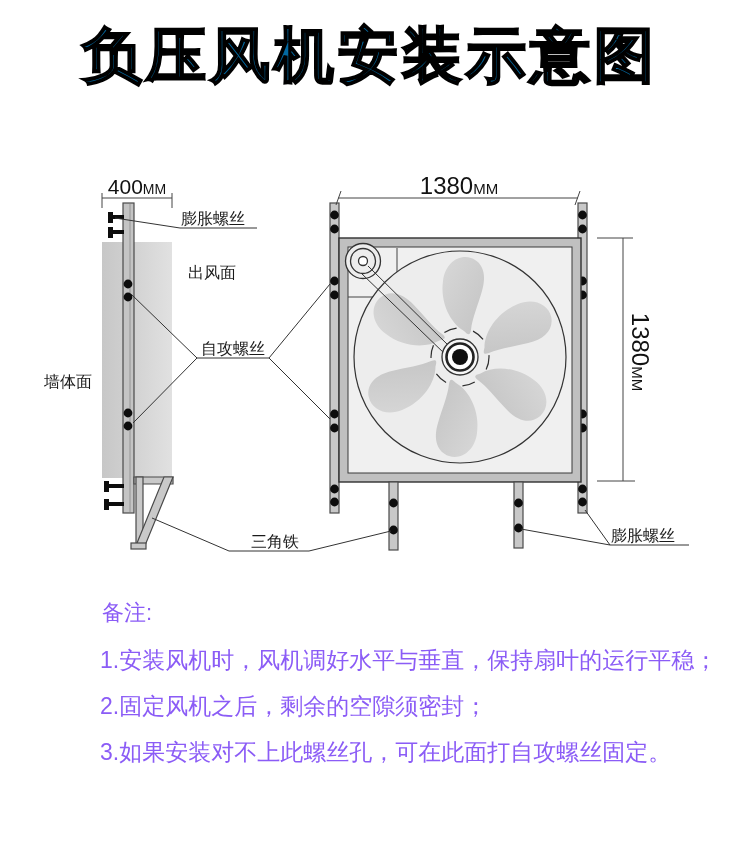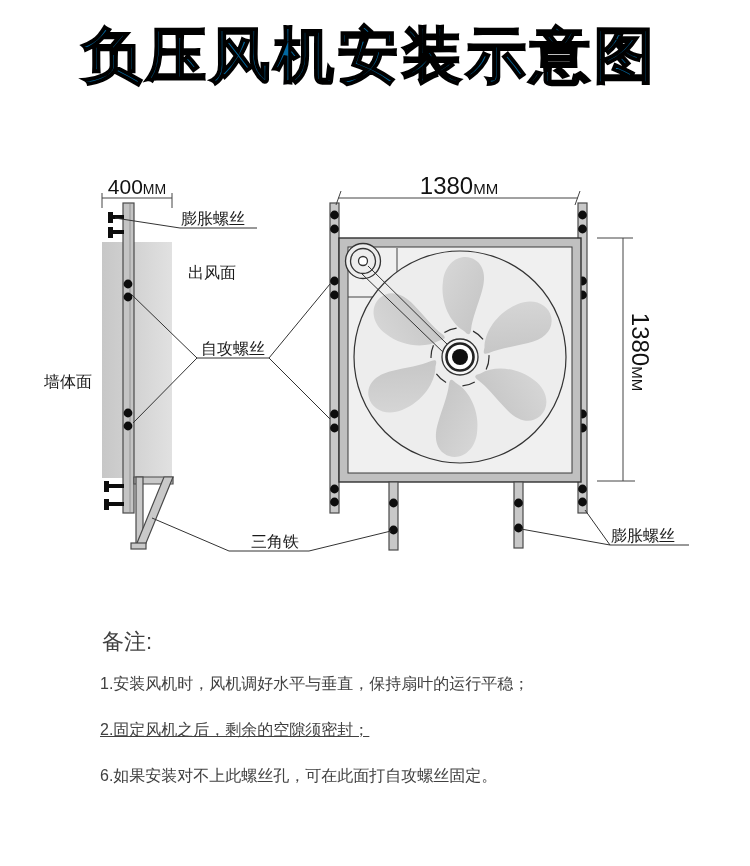--- a/index.html
+++ b/index.html
@@ -16,25 +16,25 @@
   svg{position:absolute;left:0;top:160px;}
   svg text{font-family:"Liberation Sans","DejaVu Sans",sans-serif;fill:#1a1a1a;}
   .lbl{font-size:16px;}
   .dim-big{font-size:24px;fill:#111;}
   .dim-big .unit{font-size:15px;}
   .dim-small{font-size:21px;fill:#111;}
   .dim-small .unit{font-size:14px;}
   .leader{stroke:#333;stroke-width:1;fill:none;}
   .outline{stroke:#4a4a4a;stroke-width:1.2;}
   .thin{stroke:#444;stroke-width:1;fill:none;}
-  .notes{position:absolute;left:100px;top:621px;width:600px;color:#404040;}
+  .notes{position:absolute;left:100px;top:592px;width:600px;color:#8b5cf6;}
   .notes-heading{font-size:22px;margin:0 0 0 2px;padding-top:6px;}
-  .note-line{font-size:16px;margin:0;position:absolute;left:0;white-space:nowrap;}
+  .note-line{font-size:23px;margin:0;position:absolute;left:0;white-space:nowrap;}
   .note-1{top:53px;}
-  .note-2{top:99px;text-decoration:underline;}
+  .note-2{top:99px;}
   .note-3{top:145px;}
 </style>
 </head>
 <body>
 
 <h1 class="page-title">负压风机安装示意图</h1>
 
 <svg width="750" height="430" viewBox="0 160 750 430">
   <defs>
     <linearGradient id="wallGrad" x1="0" y1="0" x2="1" y2="0">
@@ -198,14 +198,14 @@
     <line class="leader" x1="610" y1="545" x2="521" y2="529"></line>
     <line class="leader" x1="610" y1="545" x2="689" y2="545"></line>
     <text class="lbl" x="611" y="541">膨胀螺丝</text>
   </g>
 </svg>
 
 <div class="notes">
   <p class="notes-heading">备注:</p>
   <p class="note-line note-1">1.安装风机时，风机调好水平与垂直，保持扇叶的运行平稳；</p>
   <p class="note-line note-2">2.固定风机之后，剩余的空隙须密封；</p>
-  <p class="note-line note-3">6.如果安装对不上此螺丝孔，可在此面打自攻螺丝固定。</p>
+  <p class="note-line note-3">3.如果安装对不上此螺丝孔，可在此面打自攻螺丝固定。</p>
 </div>
 
 </body></html>

